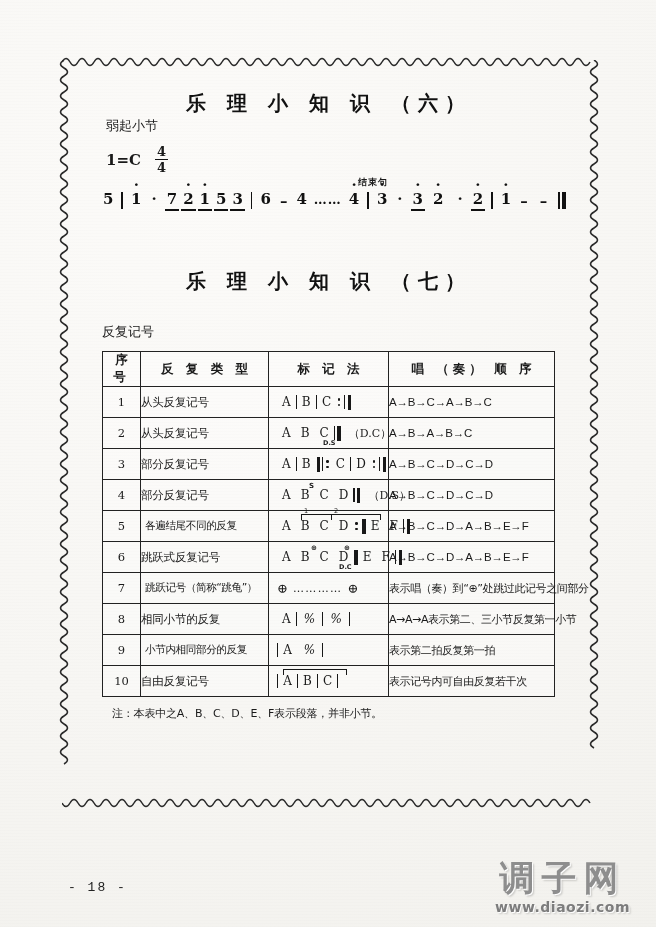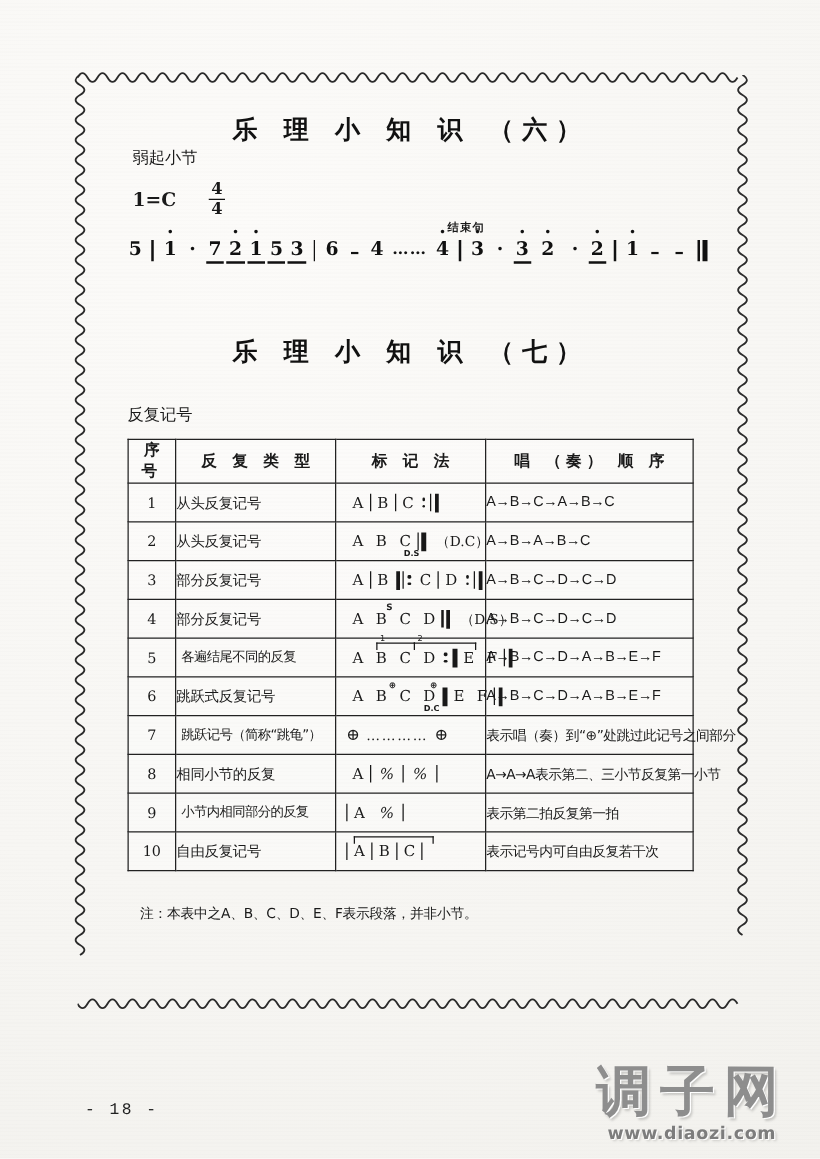--- a/index.html
+++ b/index.html
@@ -92,21 +92,21 @@
     color: #171717;
   }
   .para .indent { display:inline-block; width: 22px; }
 
   
   .keysig {
     margin-top: 10px;
     margin-left: 10px;
     display: flex;
     align-items: center;
-    gap: 26px;
+    gap: 14px;
     font-weight: bold;
     font-size: 15px;
     font-family: "DejaVu Serif", "Liberation Serif", serif;
   }
   .timesig {
     display: inline-flex;
     flex-direction: column;
     align-items: center;
     line-height: 1;
     font-size: 13px;
@@ -284,21 +284,21 @@
     position: absolute;
     top: -8px; left: 2px;
     font-size: 6.5px;
     font-family: "DejaVu Sans", "Liberation Sans", sans-serif;
   }
   .coda { font-size: 13px; }
   .dotline { letter-spacing: 1.4px; font-size: 11px; padding: 0 5px; }
   .pct { font-size: 12px; padding: 0 7px; font-style: italic; }
 
   .note-line {
-    margin-top: 26px;
+    margin-top: 9px;
     margin-left: 16px;
     font-size: 11px;
     letter-spacing: -0.2px;
   }
 
   
   #pagenum {
     position: absolute;
     left: 68px;
     bottom: 32px;
@@ -309,21 +309,21 @@
     text-align: center;
   }
   #watermark {
     position: absolute;
     right: 26px;
     bottom: 12px;
     text-align: center;
     user-select: none;
   }
   #wm-cn {
-    font-size: 44px;
+    font-size: 35px;
     font-weight: bold;
     letter-spacing: 7px;
     color: #8e8e8e;
     text-shadow: 1px 1px 0 #ffffff, 2px 2px 2px rgba(0,0,0,0.18);
     line-height: 1.05;
   }
   #wm-url {
     font-size: 14px;
     font-weight: bold;
     letter-spacing: 0.5px;

